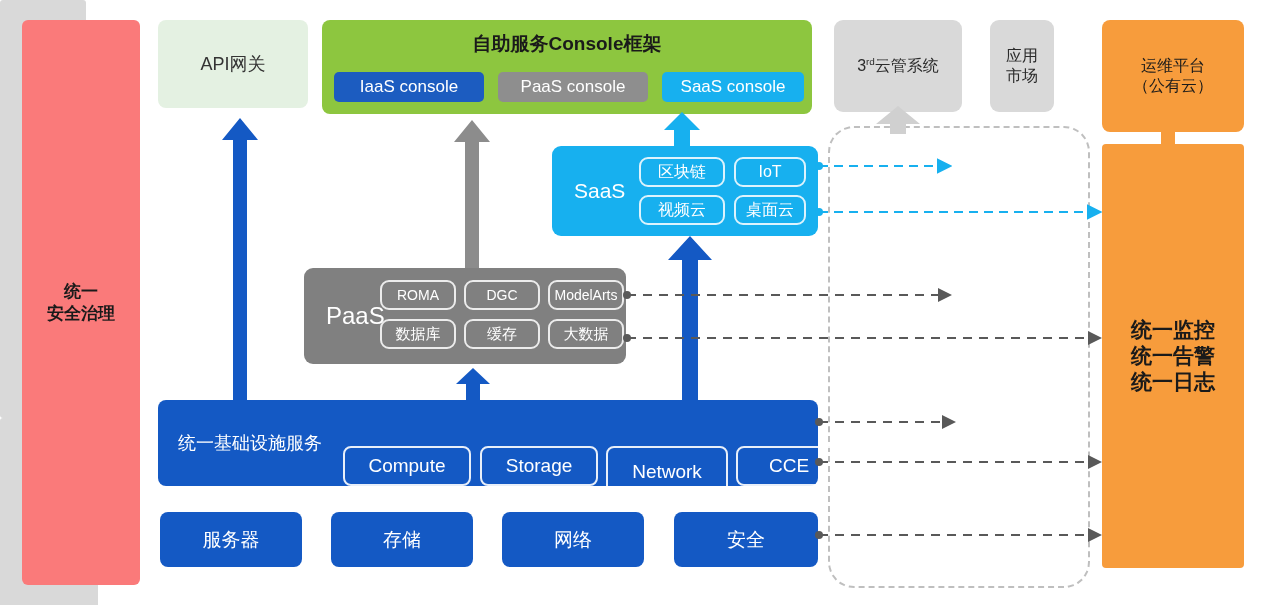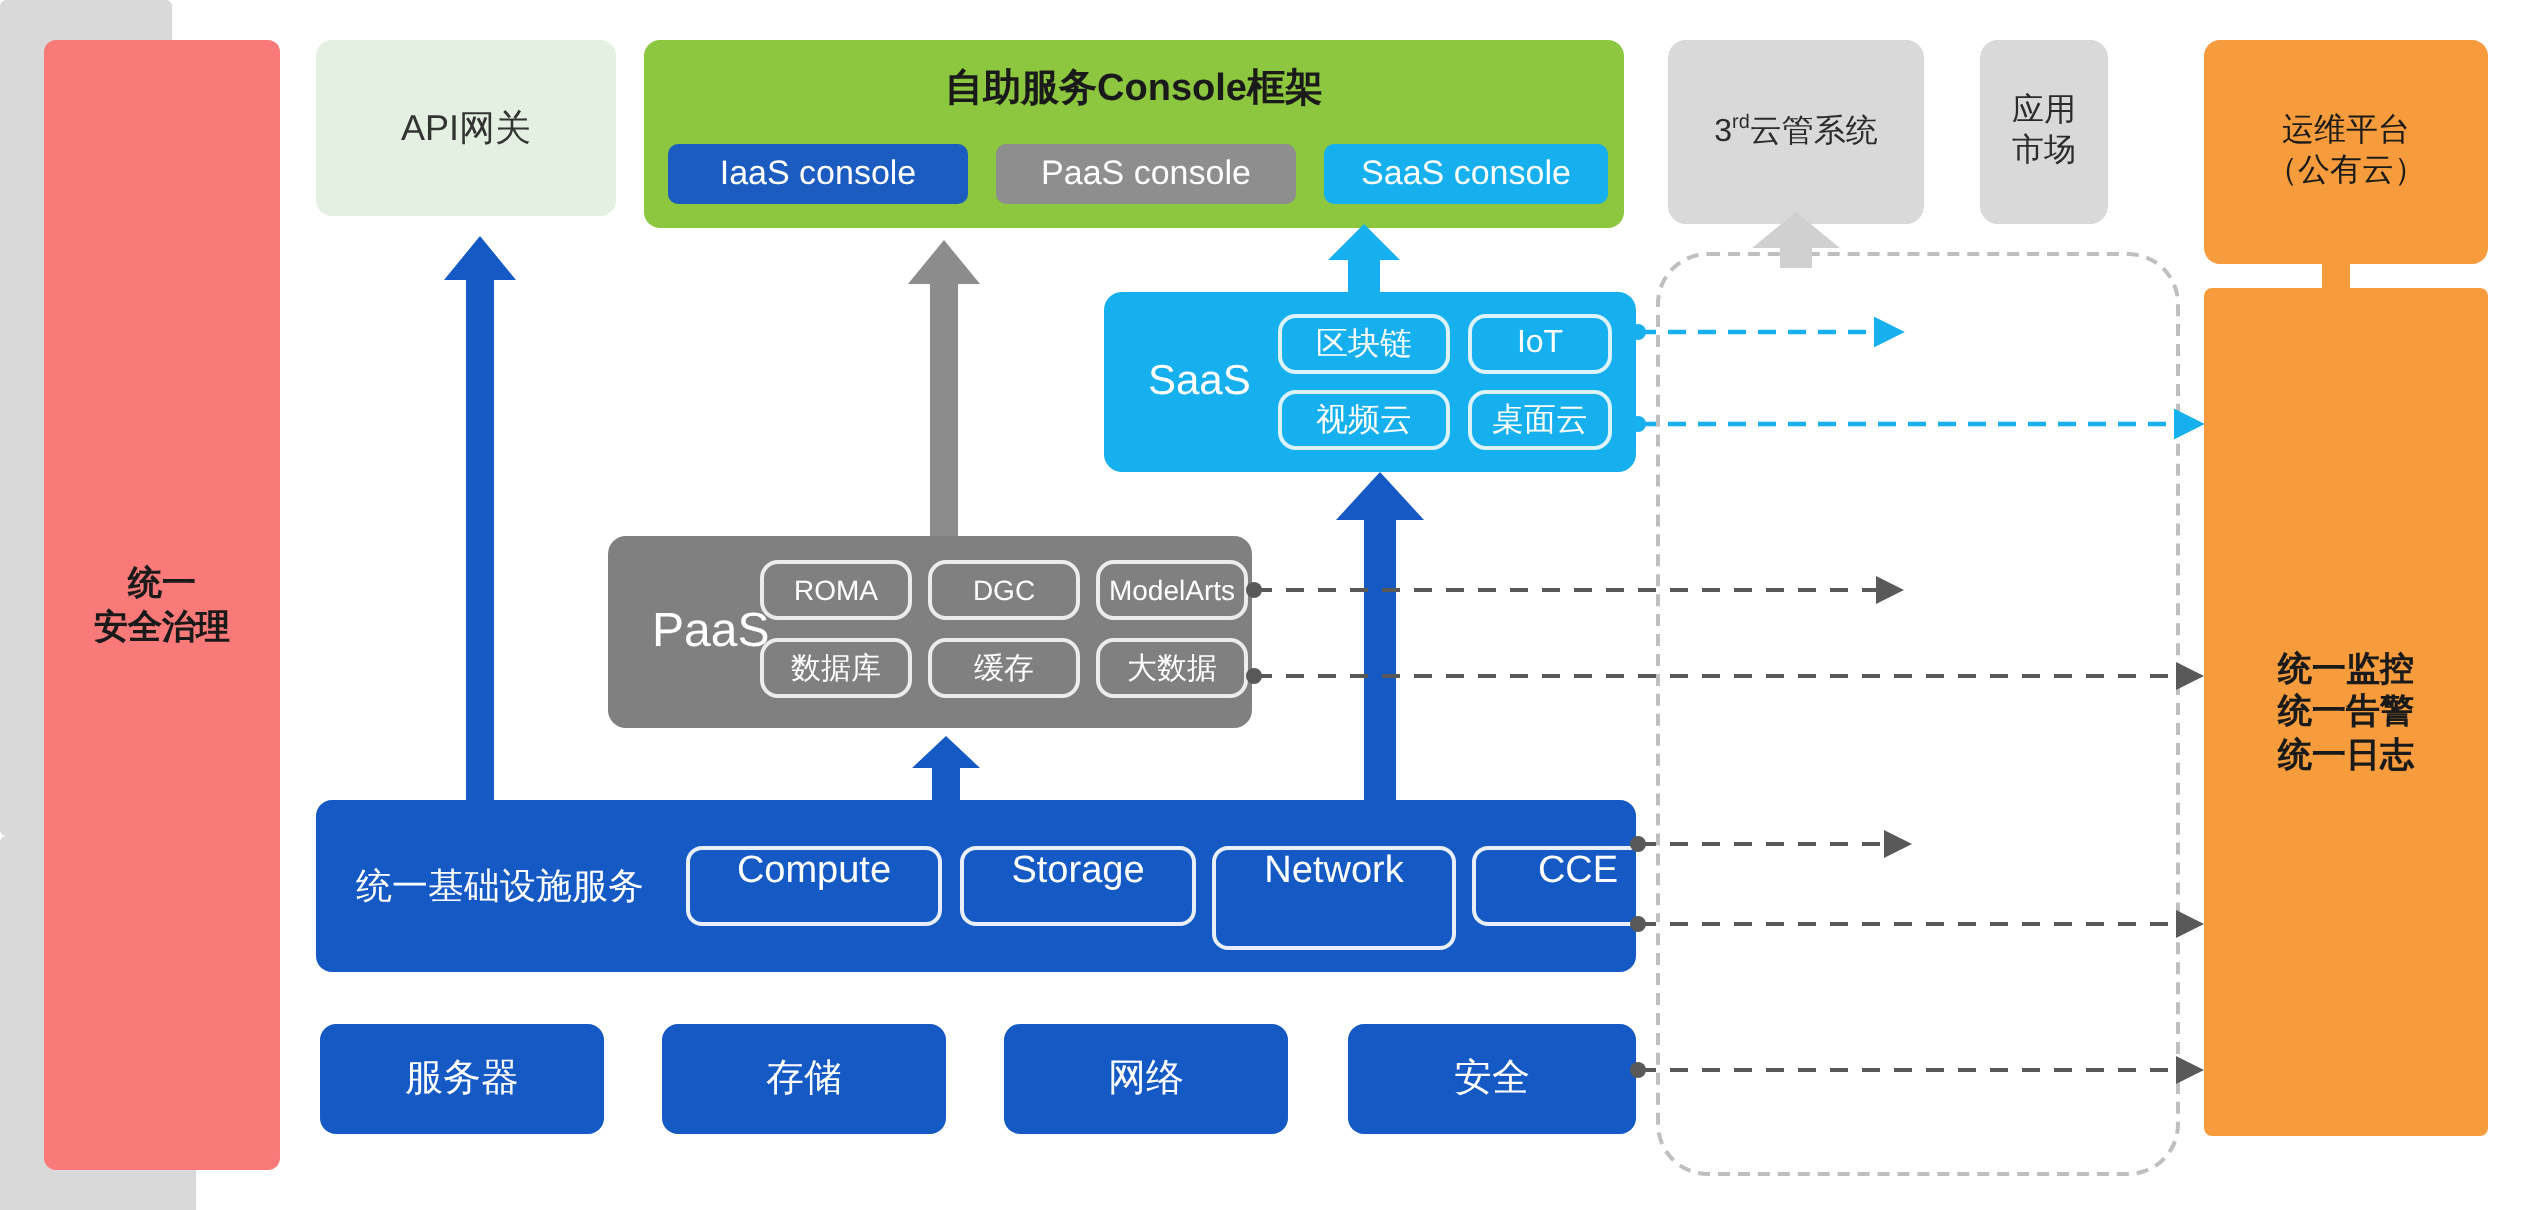--- a/index.html
+++ b/index.html
@@ -14,35 +14,35 @@
   .apigw{background:#e4f1e2;border-radius:8px;color:#333;font-size:18px;}
   .console-frame{background:#8cc63f;background:#8dc63f;border-radius:8px;}
   .console-title{position:absolute;left:0;right:0;top:11px;text-align:center;font-size:19px;color:#1a1a1a;font-weight:600;}
   .chip{position:absolute;border-radius:5px;color:#ffffff;font-size:17px;display:flex;align-items:center;justify-content:center;}
   .chip-paas{background:#8e8e8e;}
   .chip-saas{background:#17b0ef;}
 
   
   .graybox{background:#d9d9d9;border-radius:9px;color:#2b2b2b;font-size:16px;}
   .orangebox{background:#f79c3c;border-radius:8px;color:#1a1a1a;font-size:16px;}
-  .orange-panel{background:#f79c3c;border-radius:4px;color:#1a1a1a;font-size:17px;font-weight:600;}
+  .orange-panel{background:#f79c3c;border-radius:4px;color:#1a1a1a;font-size:21px;font-weight:600;}
 
   
   .saas{background:#17b0ef;border-radius:9px;}
   .saas-label{position:absolute;left:22px;top:50%;transform:translateY(-50%);color:#fff;font-size:21px;}
   .pill{position:absolute;border:2px solid rgba(255,255,255,.85);border-radius:9px;display:flex;align-items:center;justify-content:center;color:#fff;font-size:16px;box-sizing:border-box;}
 
   
   .paas{background:#808080;border-radius:9px;}
   .paas-label{position:absolute;left:22px;top:50%;transform:translateY(-50%);color:#fff;font-size:24px;}
 
   
   .infra{background:#1459c4;border-radius:8px;}
   .infra-label{position:absolute;left:20px;top:50%;transform:translateY(-50%);color:#fff;font-size:18px;text-align:center;}
-  .infra-pill{position:absolute;border:2px solid rgba(255,255,255,.9);border-radius:8px;display:flex;justify-content:center;color:#fff;font-size:19px;box-sizing:border-box;}
+  .infra-pill{position:absolute;border:2px solid rgba(255,255,255,.9);border-radius:8px;display:flex;align-items:center;justify-content:center;color:#fff;font-size:19px;box-sizing:border-box;margin-top:23px;}
   .hwbox{background:#1459c4;border-radius:8px;color:#fff;font-size:19px;}
 
   
   .vcol{background:#d9d9d9;border-radius:3px;}
   .vcol-label{position:absolute;left:0;right:0;text-align:center;color:#1a1a1a;font-size:15px;line-height:1.35;}
 
   
   .dashwrap{position:absolute;border:2px dashed #bfbfbf;border-radius:26px;box-sizing:border-box;}
 
   svg.layer{position:absolute;left:0;top:0;width:1265px;height:605px;pointer-events:none;}

